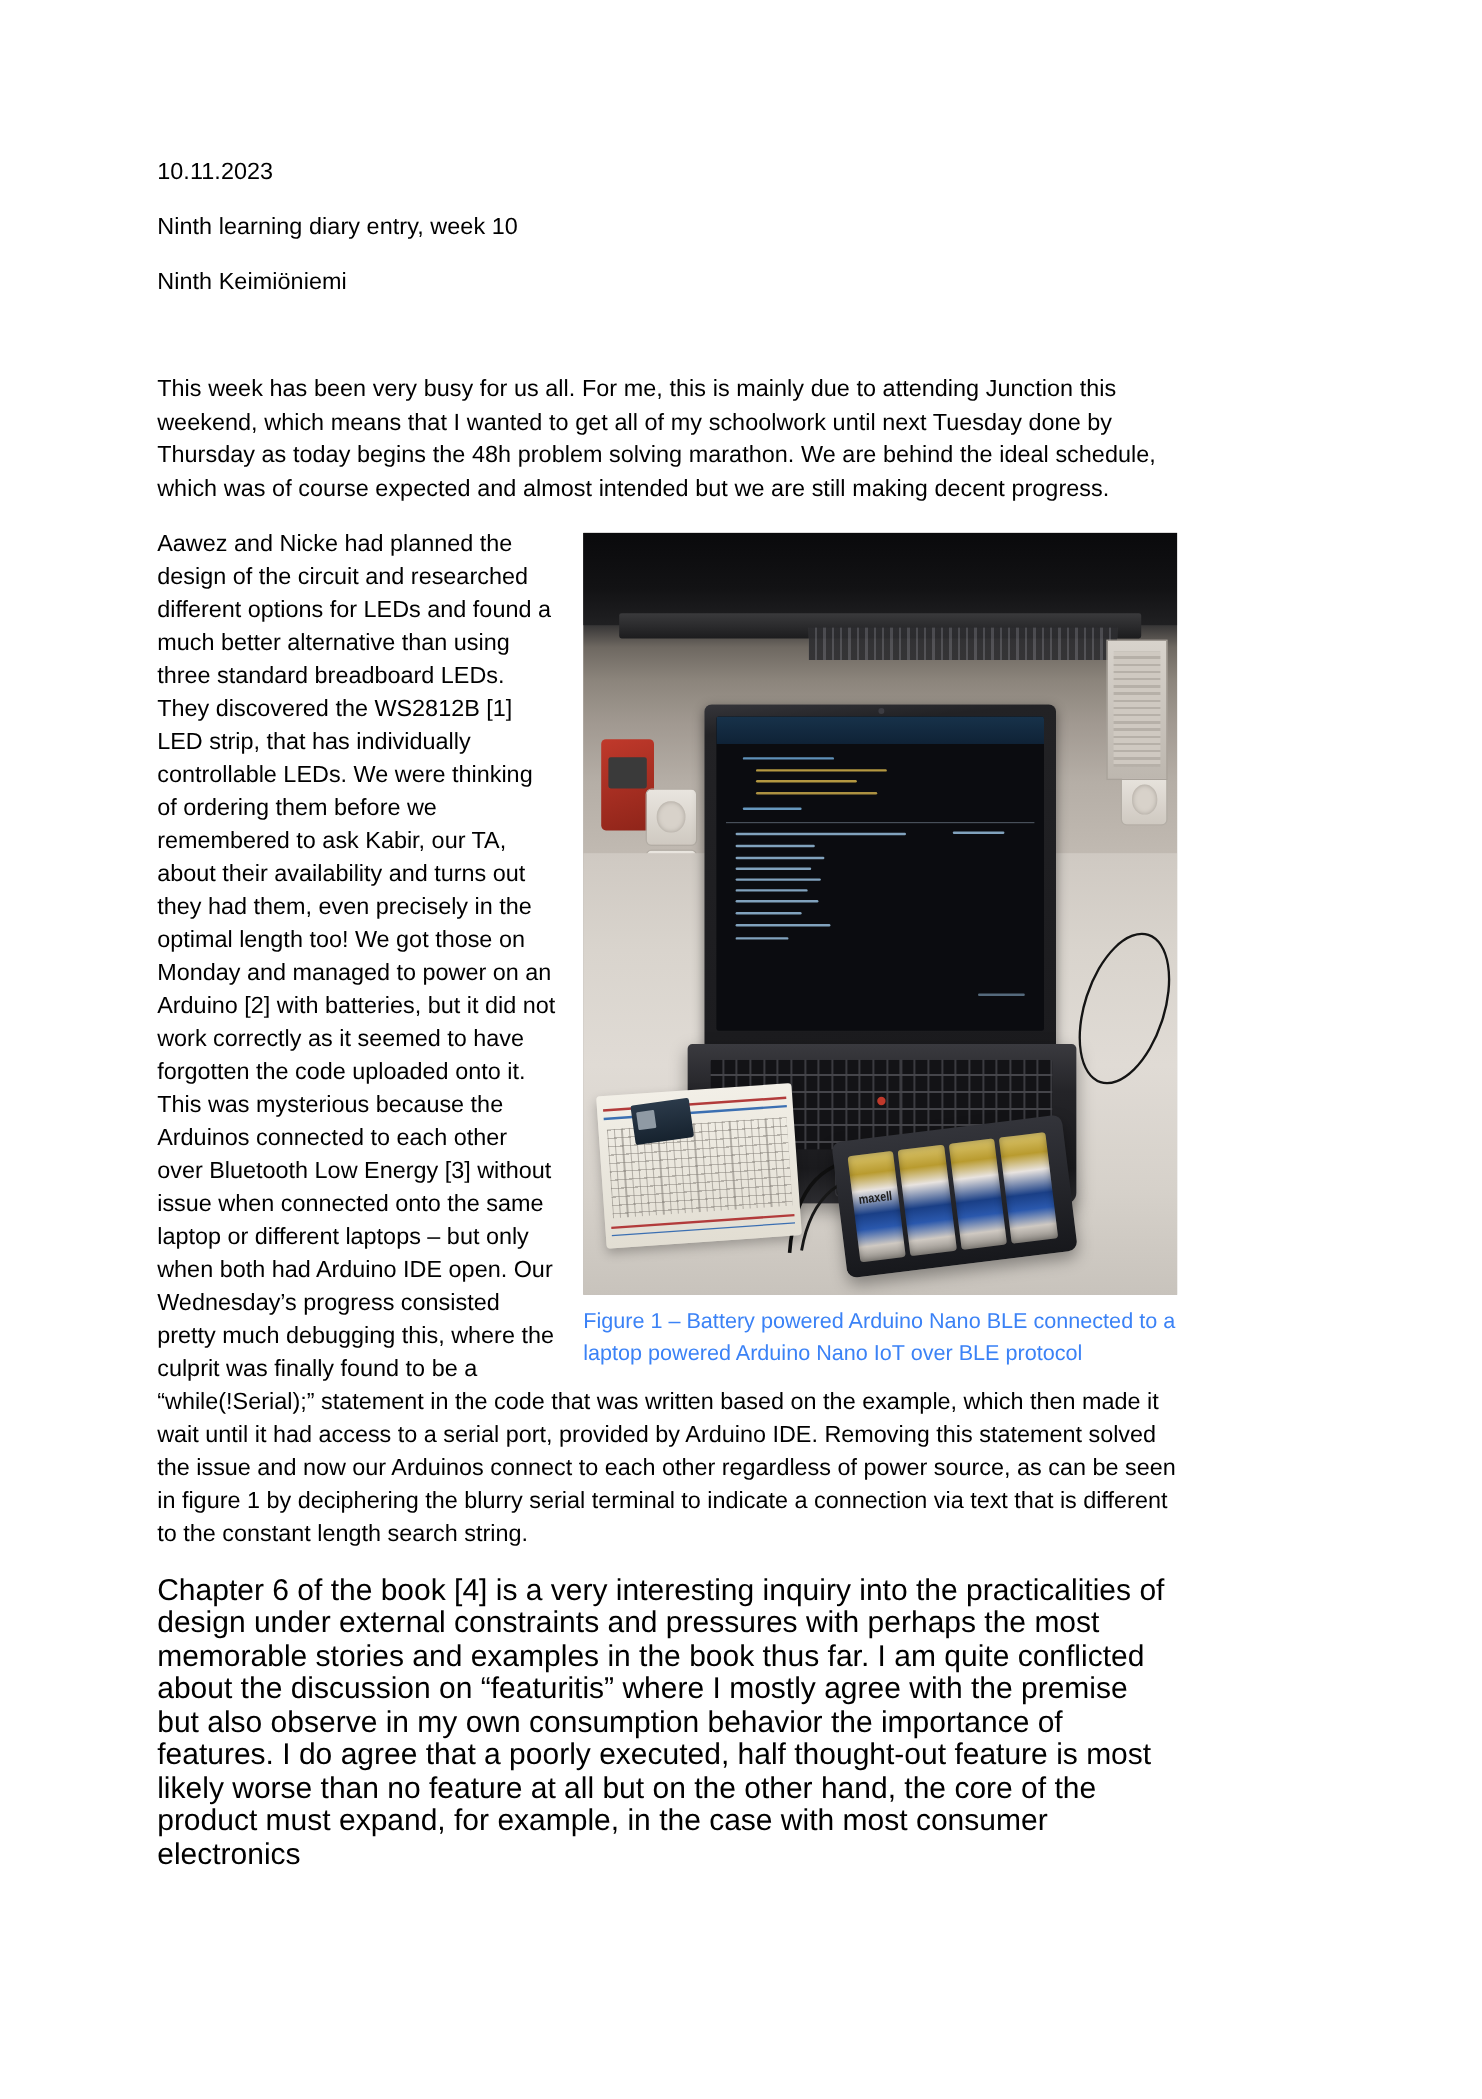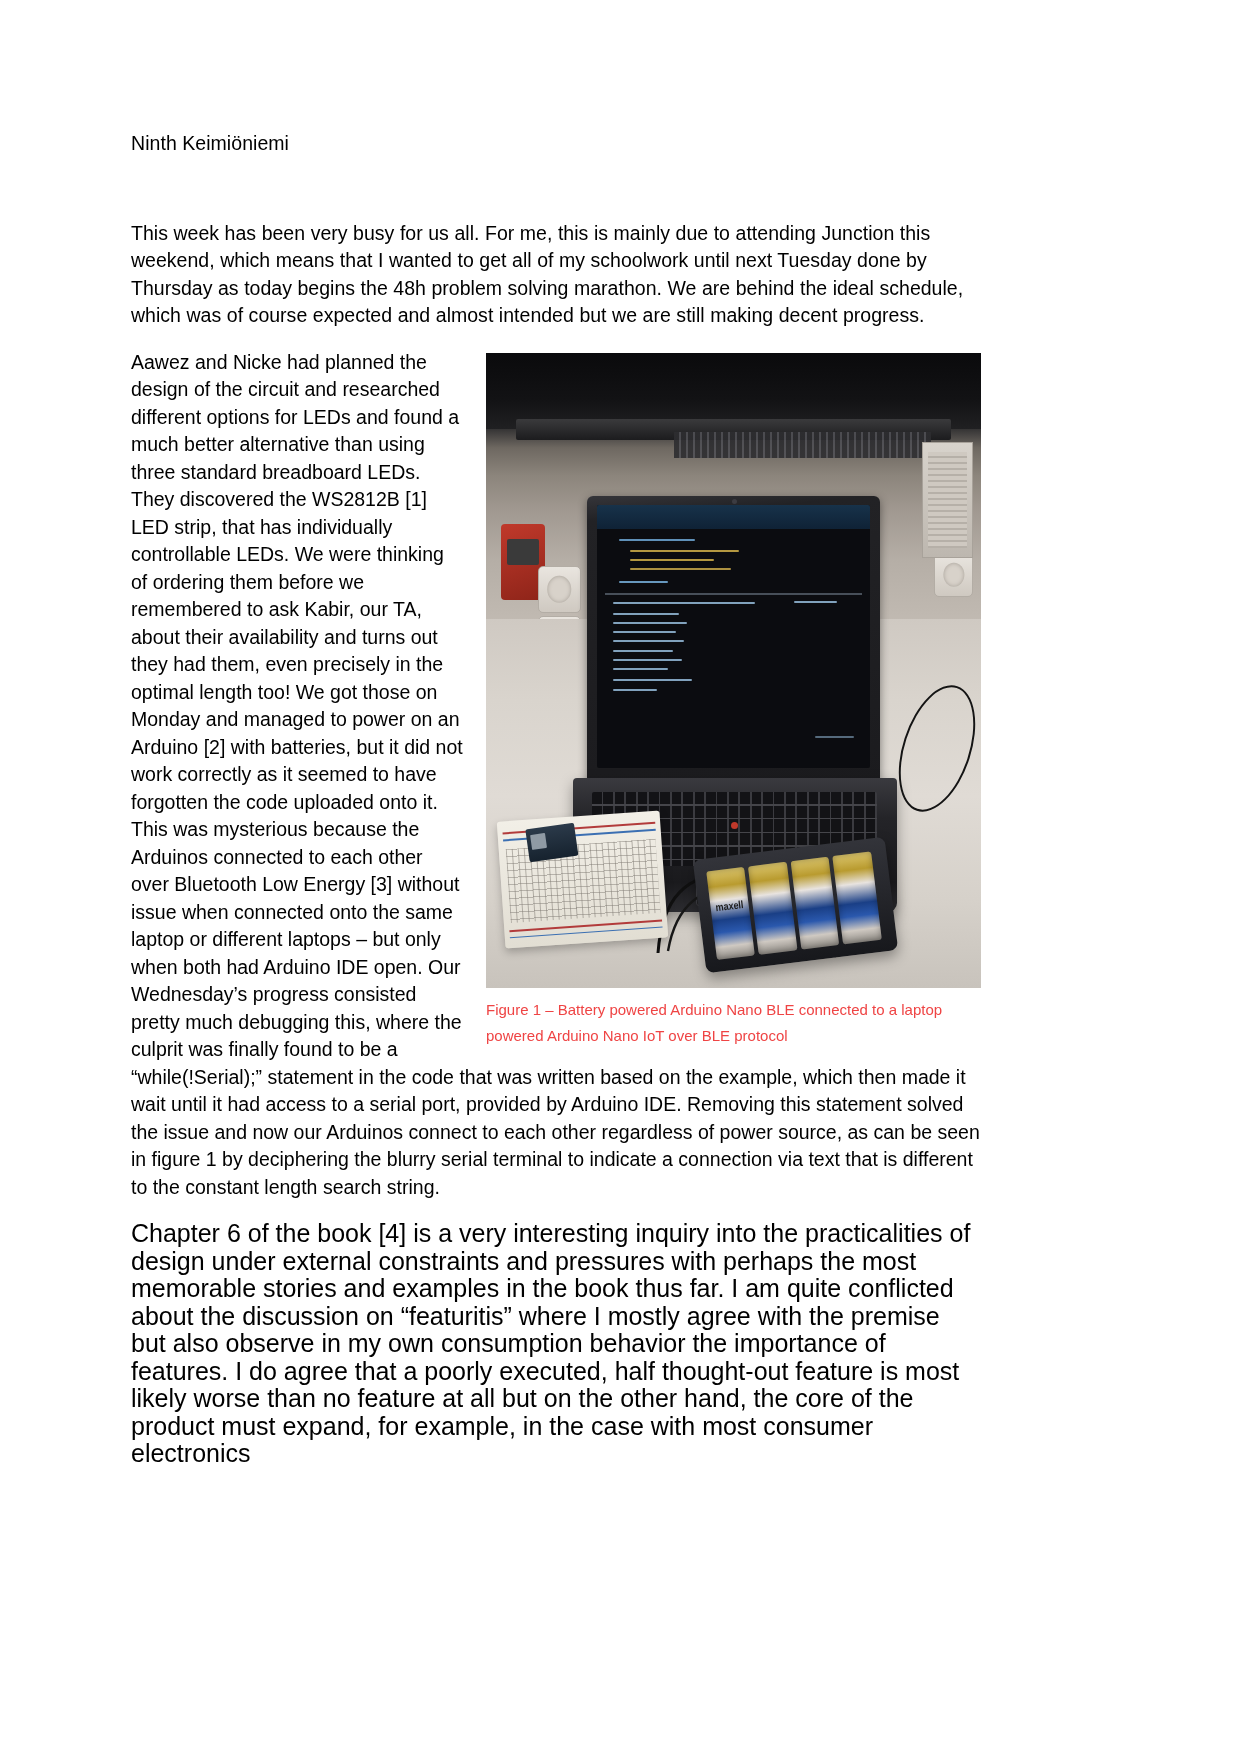--- a/index.html
+++ b/index.html
@@ -49,24 +49,24 @@
     margin: 4px 0 6px 22px;
   }
   .photo {
     width: 495px;
     height: 635px;
     position: relative;
     overflow: hidden;
     background: #b9b3ad;
   }
   .caption {
-    font-size: 15px;
+    font-size: 18px;
     line-height: 26px;
     margin-top: 9px;
-    color: #ef4444;
+    color: #3b82f6;
   }
 
   .wrap-par {
     font-size: 19.5px;
     line-height: 27.5px;
     margin: 0 0 19px 0;
     text-align: left;
   }
 
   .tail-par {
@@ -262,20 +262,22 @@
     border:2.5px solid #141414; border-radius:50%;
     transform: rotate(18deg);
   }
 </style>
 </head>
 <body>
 
 <div class="page">
   <div class="content">
 
+    <div class="meta-line">10.11.2023</div>
+    <div class="meta-line">Ninth learning diary entry, week 10</div>
     <div class="meta-line">Ninth Keimiöniemi</div>
 
     <div class="spacer-block"></div>
 
     <p class="body-par">This week has been very busy for us all. For me, this is mainly due to attending Junction this weekend, which means that I wanted to get all of my schoolwork until next Tuesday done by Thursday as today begins the 48h problem solving marathon. We are behind the ideal schedule, which was of course expected and almost intended but we are still making decent progress.</p>
 
     <div class="figure">
       <div class="photo">
         <div class="scene">
           <div class="wall"></div>

